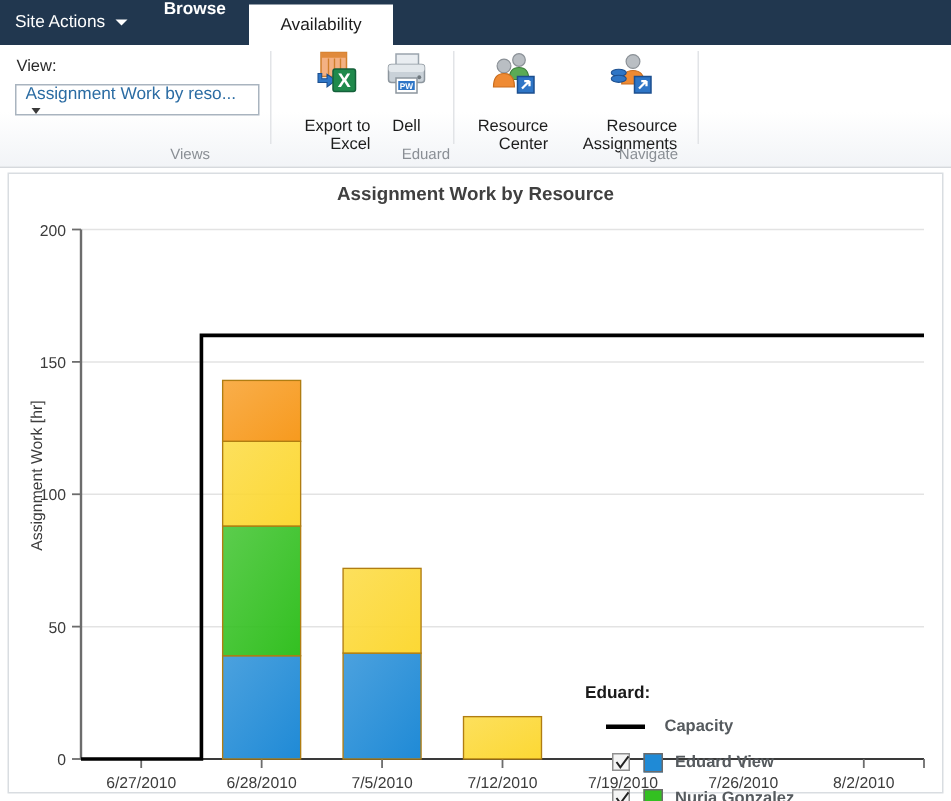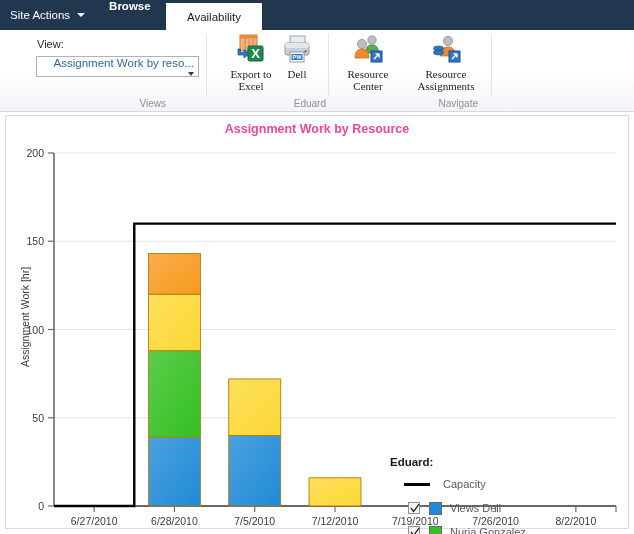--- a/index.html
+++ b/index.html
@@ -49,21 +49,20 @@
     font-size: 11.5px; color: #1c1c1c;
     cursor: pointer;
   }
 
   
   .ribbon {
     position: absolute; left: 0; top: 30px;
     width: 634px; height: 82px;
     background: linear-gradient(to bottom, #ffffff 0%, #ffffff 55%, #f2f4f7 100%);
     border-bottom: 1px solid #d6d9dd;
-    padding-left: 26px;
   }
   .ribbon-inner { position: relative; width: 100%; height: 100%; }
 
   .grp-divider {
     position: absolute; top: 4px; width: 1px; height: 62px;
     background: #e2e4e7;
   }
   .grp-label {
     position: absolute; bottom: 2px;
     font-size: 10px; color: #8a8f95;
@@ -73,21 +72,21 @@
   
   .view-label {
     position: absolute; left: 11px; top: 8px;
     font-size: 11px; color: #2a2a2a;
   }
   .view-select {
     position: absolute; left: 10px; top: 26px;
     width: 163px; height: 21px;
     border: 1px solid #a9b4bf;
     background: #ffffff;
-    display: flex; align-items: flex-end;
+    display: flex; align-items: flex-start;
     padding: 0 4px 0 6px;
     cursor: pointer;
     flex-direction: column;
   }
   .view-select .txt {
     flex: 1; font-size: 11.5px; color: #2b6ca3;
     white-space: nowrap; overflow: hidden;
   }
   .view-select .dd {
     width: 0; height: 0;
@@ -97,37 +96,37 @@
     margin-left: 4px;
   }
 
   
   .rbtn {
     position: absolute; top: 3px;
     display: flex; flex-direction: column; align-items: center;
     cursor: pointer;
   }
   .rbtn .cap {
-    margin-top: 3px;
+    margin-top: 13px;
     font-size: 11px; color: #1d1d1d; line-height: 12px;
-    text-align: center; white-space: pre-line; font-family: Liberation Serif, serif;
+    text-align: right; white-space: pre-line;
   }
   .icon-box { width: 34px; height: 32px; position: relative; }
 
   
   .chart-panel {
     position: absolute; left: 5px; top: 115px;
     width: 624px; height: 414px;
     background: #ffffff;
     border: 1px solid #d9dde1;
   }
   .chart-title {
     position: absolute; left: 0; top: 6px; width: 100%;
     text-align: center;
-    font-size: 12.5px; font-weight: bold; color: #ec4899;
+    font-size: 12.5px; font-weight: bold; color: #404040;
   }
   .plot-svg { position: absolute; left: 0; top: 0; }
 
   .y-axis-title {
     position: absolute;
     left: -56px; top: 195px;
     width: 150px;
     transform: rotate(-90deg);
     transform-origin: center center;
     text-align: center;
@@ -158,21 +157,21 @@
   .legend-check svg { position: absolute; left: 1px; top: 0px; }
   .legend-swatch {
     width: 13px; height: 13px;
     border: 1px solid #6b6b6b;
     margin-right: 8px; flex: none;
   }
   .legend-line {
     width: 26px; height: 3px; background: #000000;
     margin-left: 18px; margin-right: 13px; flex: none;
   }
-  .legend-text { font-size: 11px; color: #555a5e; white-space: nowrap; }
+  .legend-text { font-size: 11px; color: #555a5e; white-space: nowrap; font-weight: bold; }
 
   .tick-label { font-size: 10.5px; fill: #3c3c3c; font-family: "Liberation Sans", sans-serif; }
 </style>
 </head>
 <body>
 
 <div id="app">
 
   <div class="topbar">
     <div class="site-actions">
@@ -353,21 +352,21 @@
         <span class="legend-text">Capacity</span>
       </div>
 
       <div class="legend-row">
         <span class="legend-check">
           <svg width="10" height="11" viewBox="0 0 10 11">
               <path d="M1 5 L3.6 8.5 L9 1.2" stroke="#222" stroke-width="1.3" fill="none"></path>
             </svg>
         </span>
         <span class="legend-swatch" id="sw0" style="background: rgb(31, 138, 214);"></span>
-        <span class="legend-text">Views Dell</span>
+        <span class="legend-text">Eduard View</span>
       </div>
 
       <div class="legend-row">
         <span class="legend-check">
           <svg width="10" height="11" viewBox="0 0 10 11">
               <path d="M1 5 L3.6 8.5 L9 1.2" stroke="#222" stroke-width="1.3" fill="none"></path>
             </svg>
         </span>
         <span class="legend-swatch" id="sw1" style="background: rgb(51, 192, 33);"></span>
         <span class="legend-text">Nuria Gonzalez</span>

